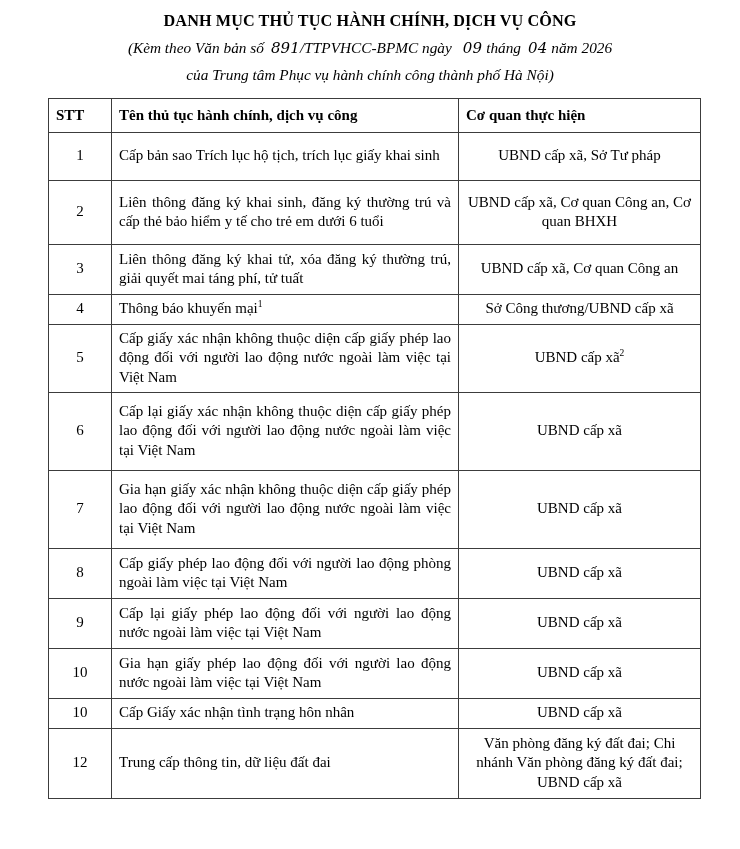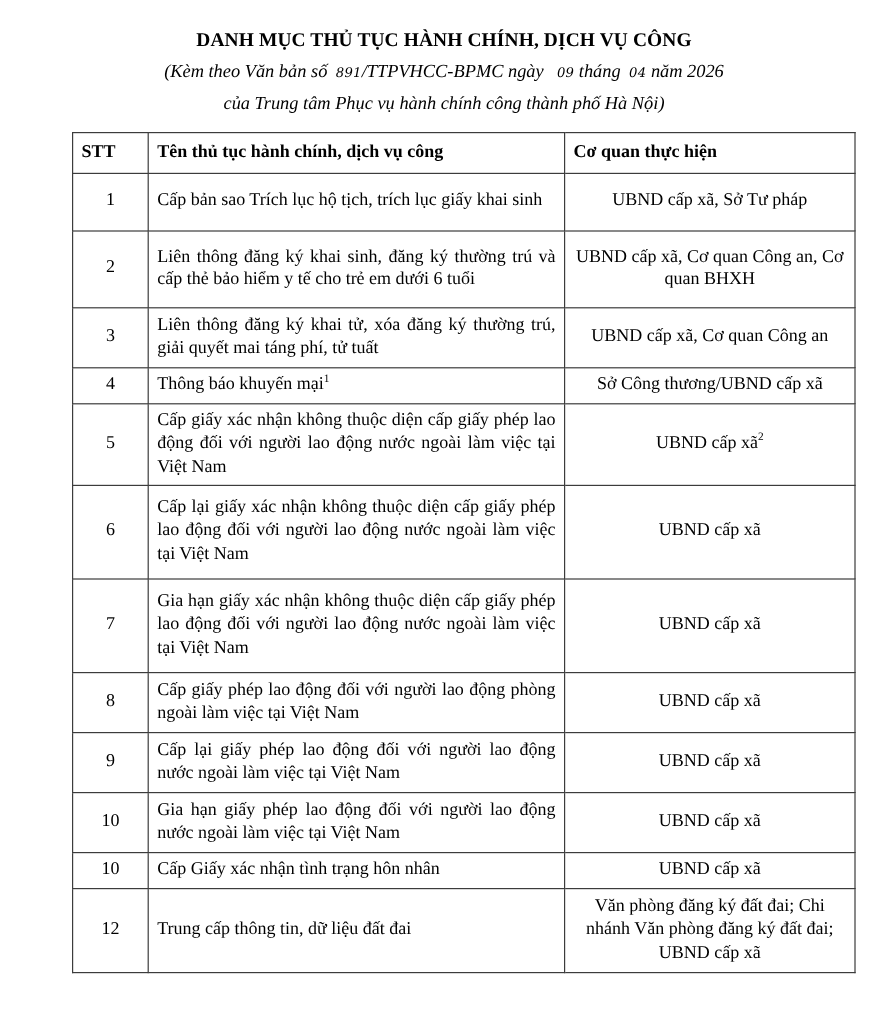--- a/index.html
+++ b/index.html
@@ -13,21 +13,21 @@
     font-family: "Liberation Serif", "DejaVu Serif", serif;
     color: #000000;
     position: relative;
     overflow: hidden;
   }
 
   .page {
     width: 740px;
     height: 849px;
     box-sizing: border-box;
-    padding: 12px;
+    padding: 0;
   }
 
   
   .doc-header {
     text-align: center;
     padding-top: 11px;
   }
   .title-line {
     font-weight: bold;
     font-size: 16.2px;
@@ -36,21 +36,21 @@
   }
   .subtitle {
     font-style: italic;
     font-size: 15.3px;
     line-height: 21px;
     margin-top: 5px;
   }
   .subtitle .filled {
     font-family: "DejaVu Serif", "Liberation Serif", serif;
     font-style: italic;
-    font-size: 11px;
+    font-size: 15px;
     letter-spacing: 0.2px;
   }
   .subtitle .gap-left { margin-left: 7px; }
   .subtitle .gap-right { margin-right: 4px; text-align: right; }
 
   
   .table-wrap {
     margin-top: 13px;
     padding-left: 48px;
     padding-right: 40px;

